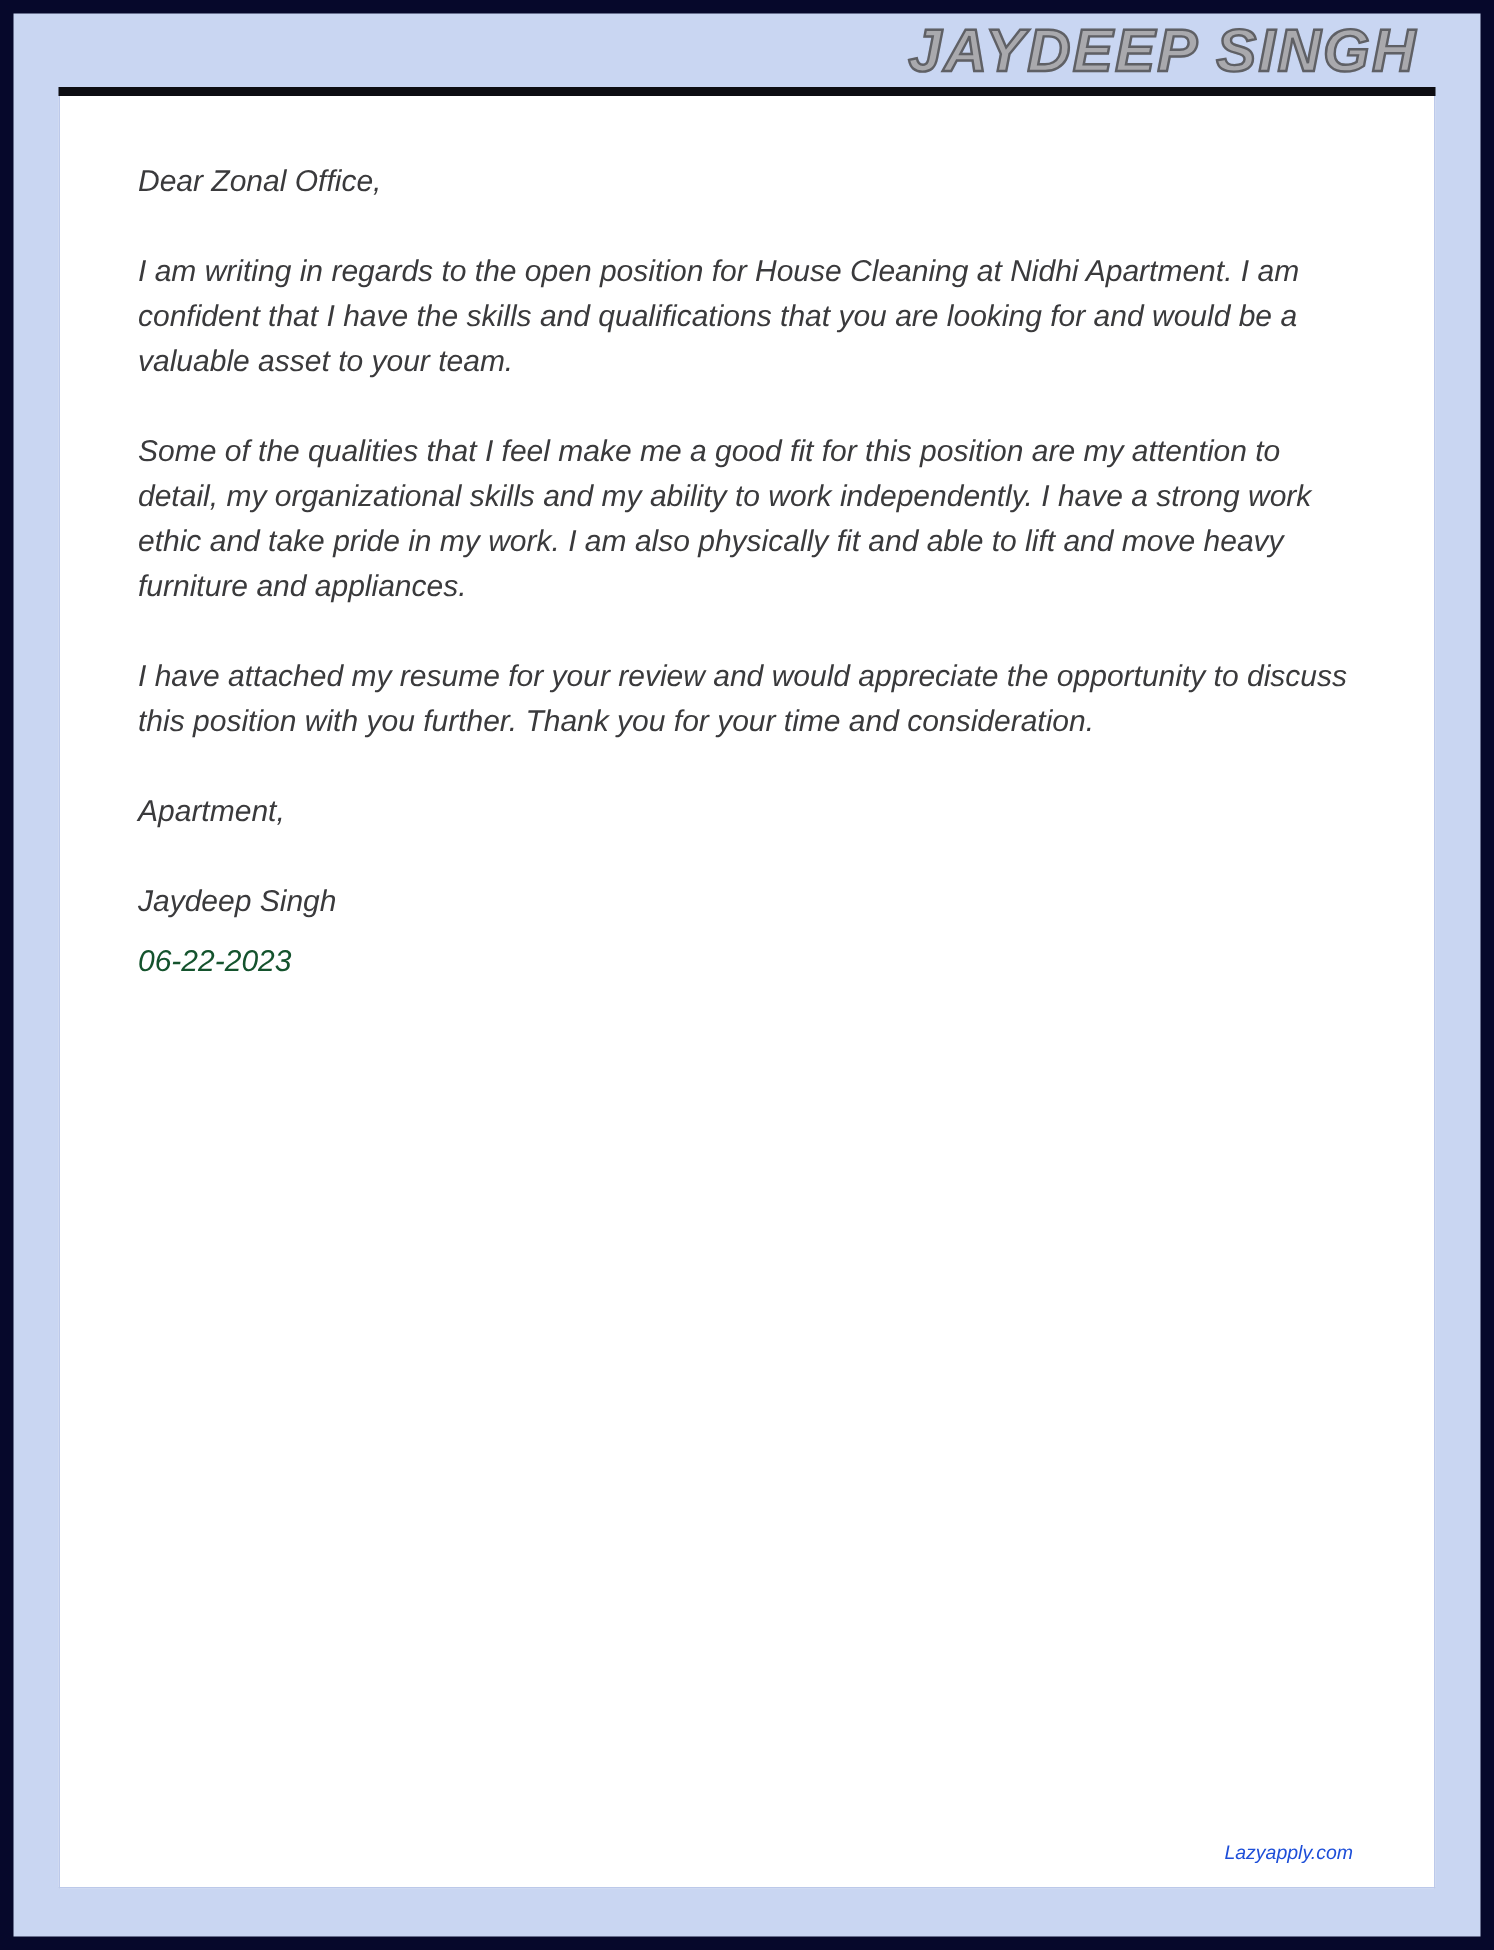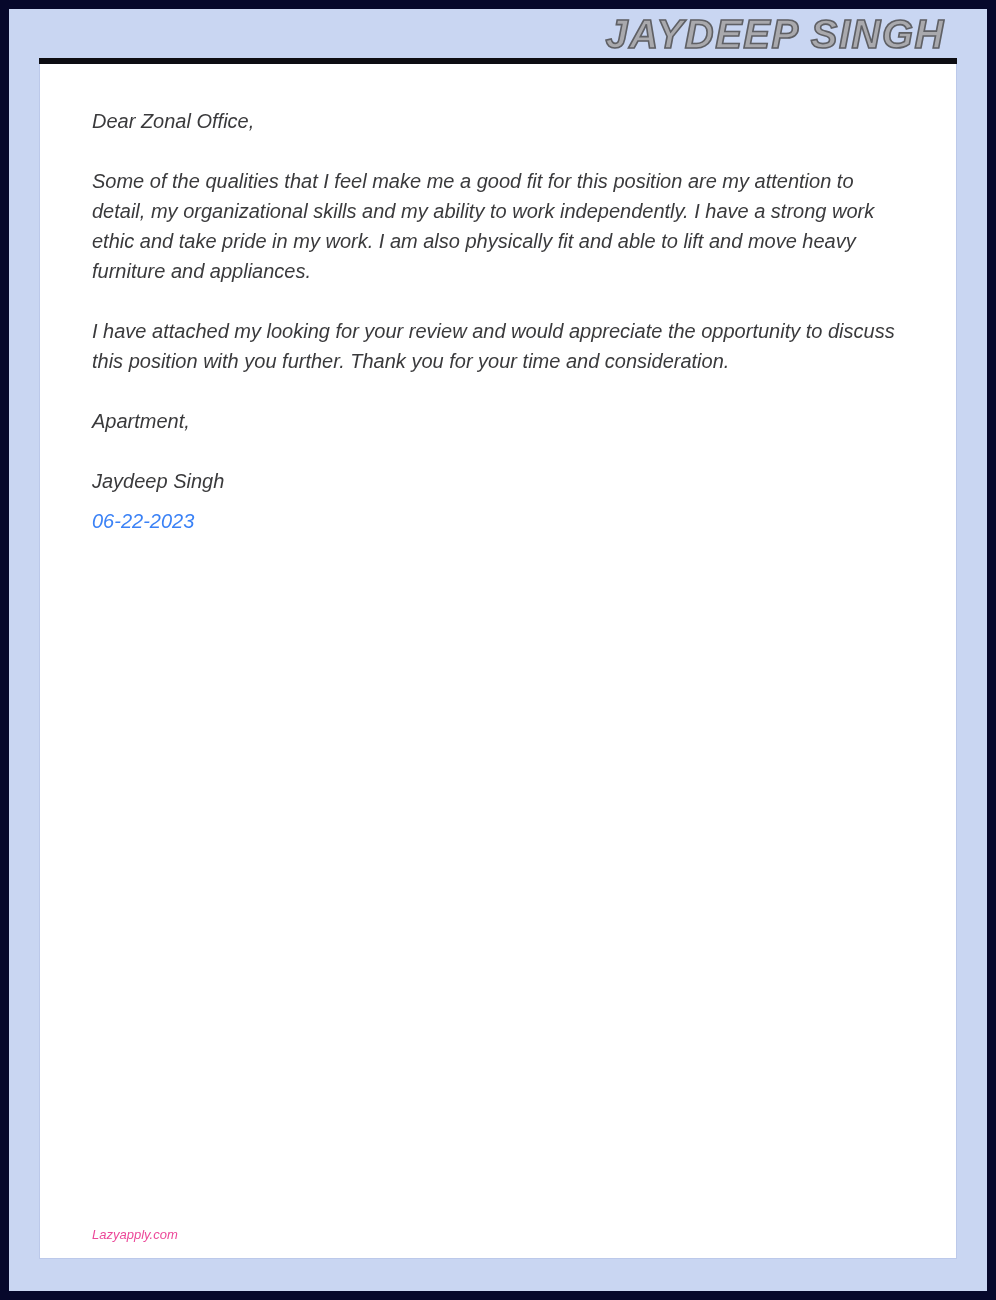--- a/index.html
+++ b/index.html
@@ -74,50 +74,52 @@
     max-width: 810px;
   }
 
   .letter p { margin-bottom: 30px; }
 
   .letter p.salutation { margin-bottom: 30px; }
 
   .letter p.signature-name { margin-bottom: 10px; }
 
   .letter p.letter-date {
-    color: #3b82f6;
+    color: #14532d;
     margin-bottom: 0;
   }
 
   .page-footer {
+    text-align: right;
     font-size: 13px;
-    color: #ec4899;
+    color: #1d4ed8;
     padding: 4px 2px 6px 0;
   }
 </style>
 </head>
 <body>
 
 <div class="frame">
 
   <div class="header">
     <div class="header-name">JAYDEEP SINGH</div>
   </div>
 
   <div class="header-rule"></div>
 
   <div class="page">
 
     <div class="letter">
       <p class="salutation">Dear Zonal Office,</p>
 
+      <p class="paragraph">I am writing in regards to the open position for House Cleaning at Nidhi Apartment. I am confident that I have the skills and qualifications that you are looking for and would be a valuable asset to your team.</p>
 
       <p class="paragraph">Some of the qualities that I feel make me a good fit for this position are my attention to detail, my organizational skills and my ability to work independently. I have a strong work ethic and take pride in my work. I am also physically fit and able to lift and move heavy furniture and appliances.</p>
 
-      <p class="paragraph">I have attached my looking for your review and would appreciate the opportunity to discuss this position with you further. Thank you for your time and consideration.</p>
+      <p class="paragraph">I have attached my resume for your review and would appreciate the opportunity to discuss this position with you further. Thank you for your time and consideration.</p>
 
       <p class="closing">Apartment,</p>
 
       <p class="signature-name">Jaydeep Singh</p>
 
       <p class="letter-date">06-22-2023</p>
     </div>
 
     <div class="page-footer">Lazyapply.com</div>
 

